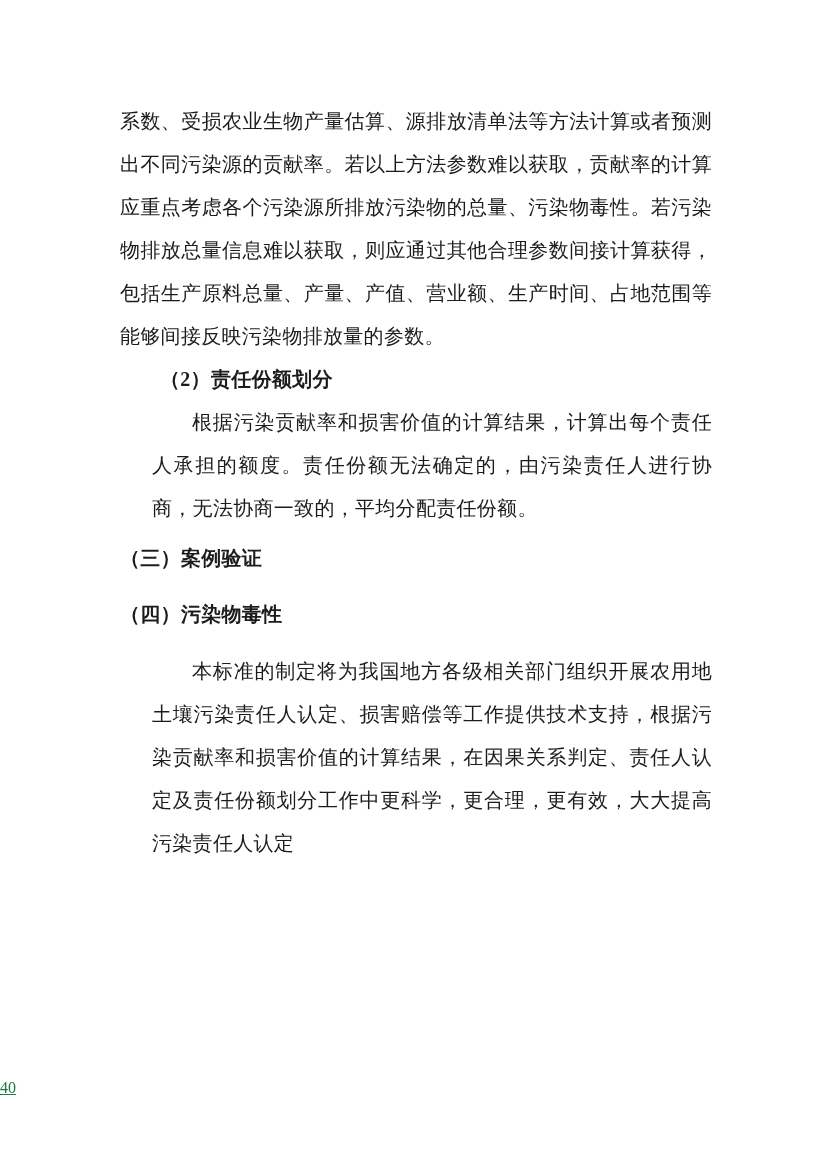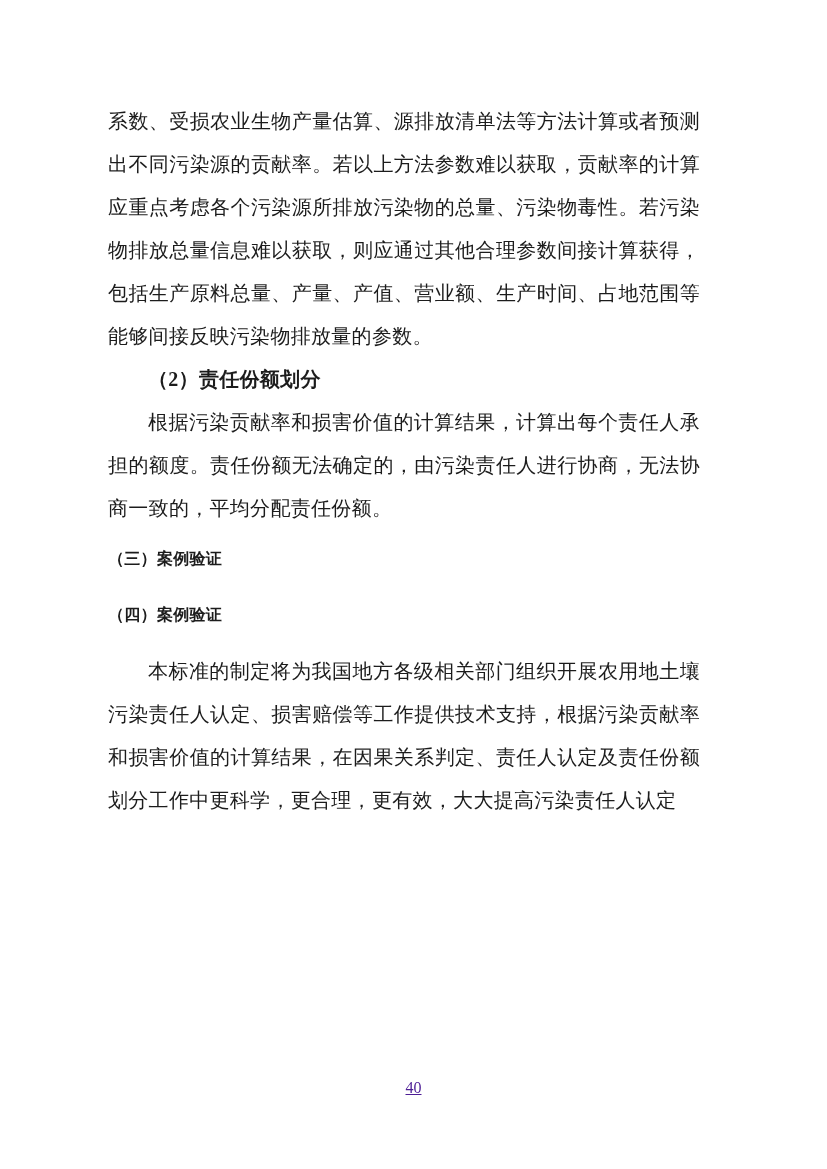--- a/index.html
+++ b/index.html
@@ -18,74 +18,75 @@
   .doc-page {
     position: absolute;
     left: 0;
     top: 0;
     width: 827px;
     height: 1169px;
     background: #ffffff;
   }
   .doc-body {
     position: absolute;
-    left: 108px;
+    left: 120px;
     top: 100px;
     width: 592px;
     font-size: 20px;
     line-height: 43px;
     text-align: justify;
     text-justify: inter-ideograph;
     letter-spacing: 0.3px;
   }
   .para {
     margin: 0;
   }
   .para.indent {
     text-indent: 2em;
+    margin-left: 32px;
   }
   .subhead {
     margin: 0;
     text-indent: 2em;
     font-weight: bold;
     font-size: 20px;
     line-height: 43px;
     text-align: left;
   }
   .heading {
     margin: 7px 0 13px 0;
     font-weight: bold;
-    font-size: 16px;
+    font-size: 20px;
     line-height: 43px;
     text-align: left;
     text-indent: 0;
   }
   .heading-2 {
     margin-top: 8px;
     margin-bottom: 14px;
   }
   .page-number {
     position: absolute;
     left: 0;
     top: 1078px;
     width: 827px;
-    text-align: center;
+    text-align: left;
     font-size: 16px;
     line-height: 20px;
-    color: #4c1d95;
+    color: #15803d;
     letter-spacing: 0;
     text-decoration: underline;
   }
 </style>
 </head>
 <body>
 
 <div class="doc-page">
   <div class="doc-body">
     <p class="para">系数、受损农业生物产量估算、源排放清单法等方法计算或者预测出不同污染源的贡献率。若以上方法参数难以获取，贡献率的计算应重点考虑各个污染源所排放污染物的总量、污染物毒性。若污染物排放总量信息难以获取，则应通过其他合理参数间接计算获得，包括生产原料总量、产量、产值、营业额、生产时间、占地范围等能够间接反映污染物排放量的参数。</p>
     <p class="subhead">（2）责任份额划分</p>
     <p class="para indent">根据污染贡献率和损害价值的计算结果，计算出每个责任人承担的额度。责任份额无法确定的，由污染责任人进行协商，无法协商一致的，平均分配责任份额。</p>
     <p class="heading">（三）案例验证</p>
-    <p class="heading heading-2">（四）案例验证</p>
+    <p class="heading heading-2">（四）污染物毒性</p>
     <p class="para indent">本标准的制定将为我国地方各级相关部门组织开展农用地土壤污染责任人认定、损害赔偿等工作提供技术支持，根据污染贡献率和损害价值的计算结果，在因果关系判定、责任人认定及责任份额划分工作中更科学，更合理，更有效，大大提高污染责任人认定</p>
   </div>
   <div class="page-number">40</div>
 </div>
 
 </body></html>

